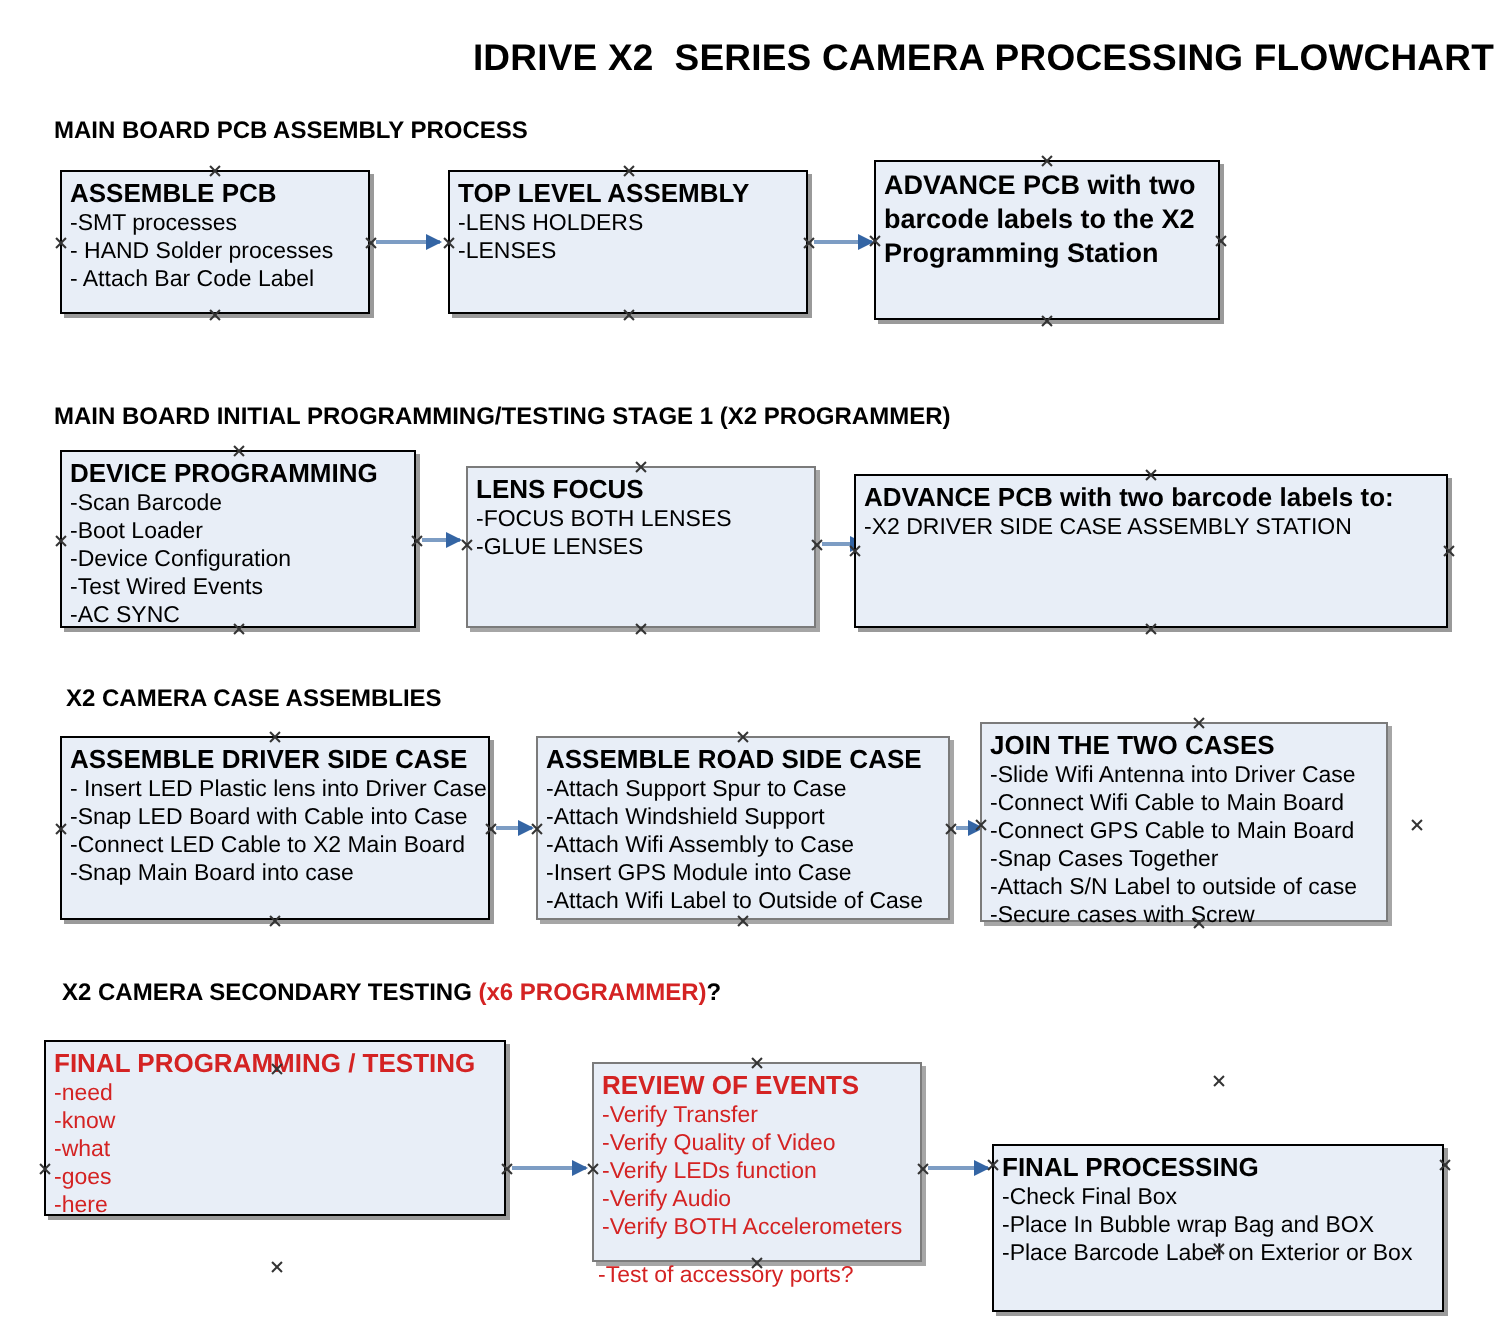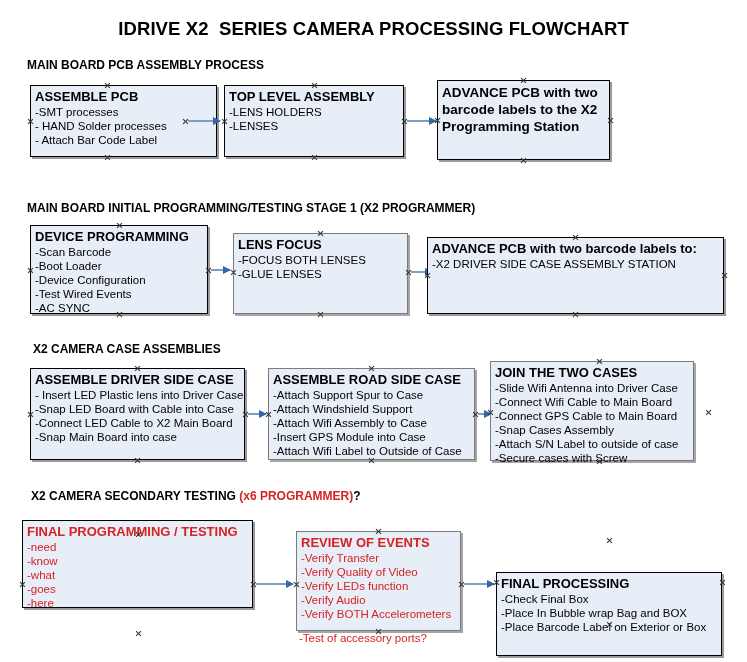--- a/index.html
+++ b/index.html
@@ -22,21 +22,21 @@
     width: 747px;
     height: 662px;
   }
 
   
   .doc-title {
     position: absolute;
     left: 0;
     top: 18px;
     width: 747px;
-    text-align: center;
+    text-align: right;
     font-size: 18.5px;
     font-weight: bold;
     letter-spacing: 0.1px;
     white-space: pre;
   }
 
   
   .section-header {
     position: absolute;
     font-size: 12px;
@@ -136,21 +136,21 @@
 </style>
 </head>
 <body>
 
 <div id="canvas">
 
   <div class="doc-title">IDRIVE X2  SERIES CAMERA PROCESSING FLOWCHART</div>
 
   <div class="section-header" style="left:27px; top:58px;">MAIN BOARD PCB ASSEMBLY PROCESS</div>
 
-  <div class="pbox" style="left:30px; top:85px; width:187px; height:72px;">
+  <div class="pbox" style="left:30px; top:85px; width:155px; height:72px;">
     <div class="btitle">ASSEMBLE PCB</div>
     <div class="bline">-SMT processes</div>
     <div class="bline">- HAND Solder processes</div>
     <div class="bline">- Attach Bar Code Label</div>
   </div>
   <div class="handle" style="left:107px; top:85px;"></div>
   <div class="handle" style="left:107px; top:157px;"></div>
   <div class="handle" style="left:30px;  top:121px;"></div>
   <div class="handle" style="left:185px; top:121px;"></div>
 
@@ -243,21 +243,21 @@
   <div class="handle" style="left:268px; top:414px;"></div>
   <div class="handle" style="left:475px; top:414px;"></div>
 
   <div class="arrow" style="left:478px; top:413px; width:13px;"></div>
 
   <div class="pbox gray-border" style="left:490px; top:361px; width:204px; height:100px;">
     <div class="btitle">JOIN THE TWO CASES</div>
     <div class="bline">-Slide Wifi Antenna into Driver Case</div>
     <div class="bline">-Connect Wifi Cable to Main Board</div>
     <div class="bline">-Connect GPS Cable to Main Board</div>
-    <div class="bline">-Snap Cases Assembly</div>
+    <div class="bline">-Snap Cases Together</div>
     <div class="bline">-Attach S/N Label to outside of case</div>
     <div class="bline">-Secure cases with Screw</div>
   </div>
   <div class="handle" style="left:599px; top:361px;"></div>
   <div class="handle" style="left:599px; top:461px;"></div>
   <div class="handle" style="left:490px; top:412px;"></div>
   <div class="handle" style="left:708px; top:412px;"></div>
 
   <div class="section-header" style="left:31px; top:489px;">
     <span>X2 CAMERA SECONDARY TESTING  </span><span class="red">(x6 PROGRAMMER)</span><span>?</span>

